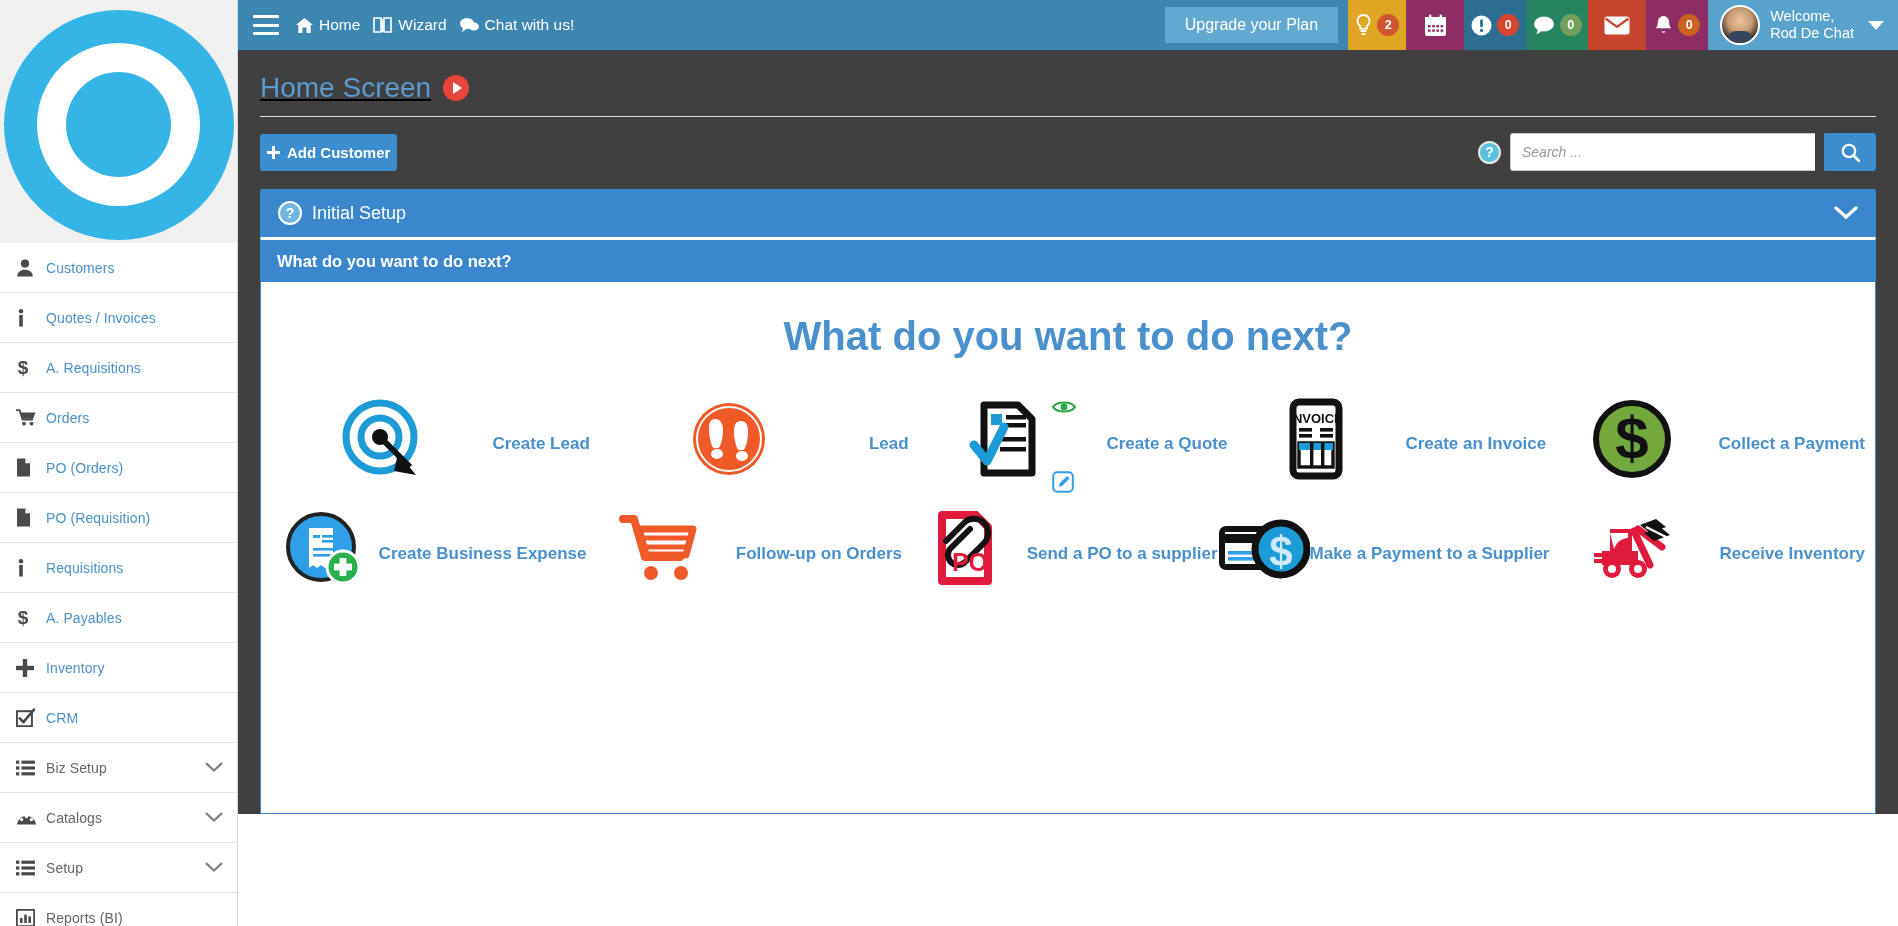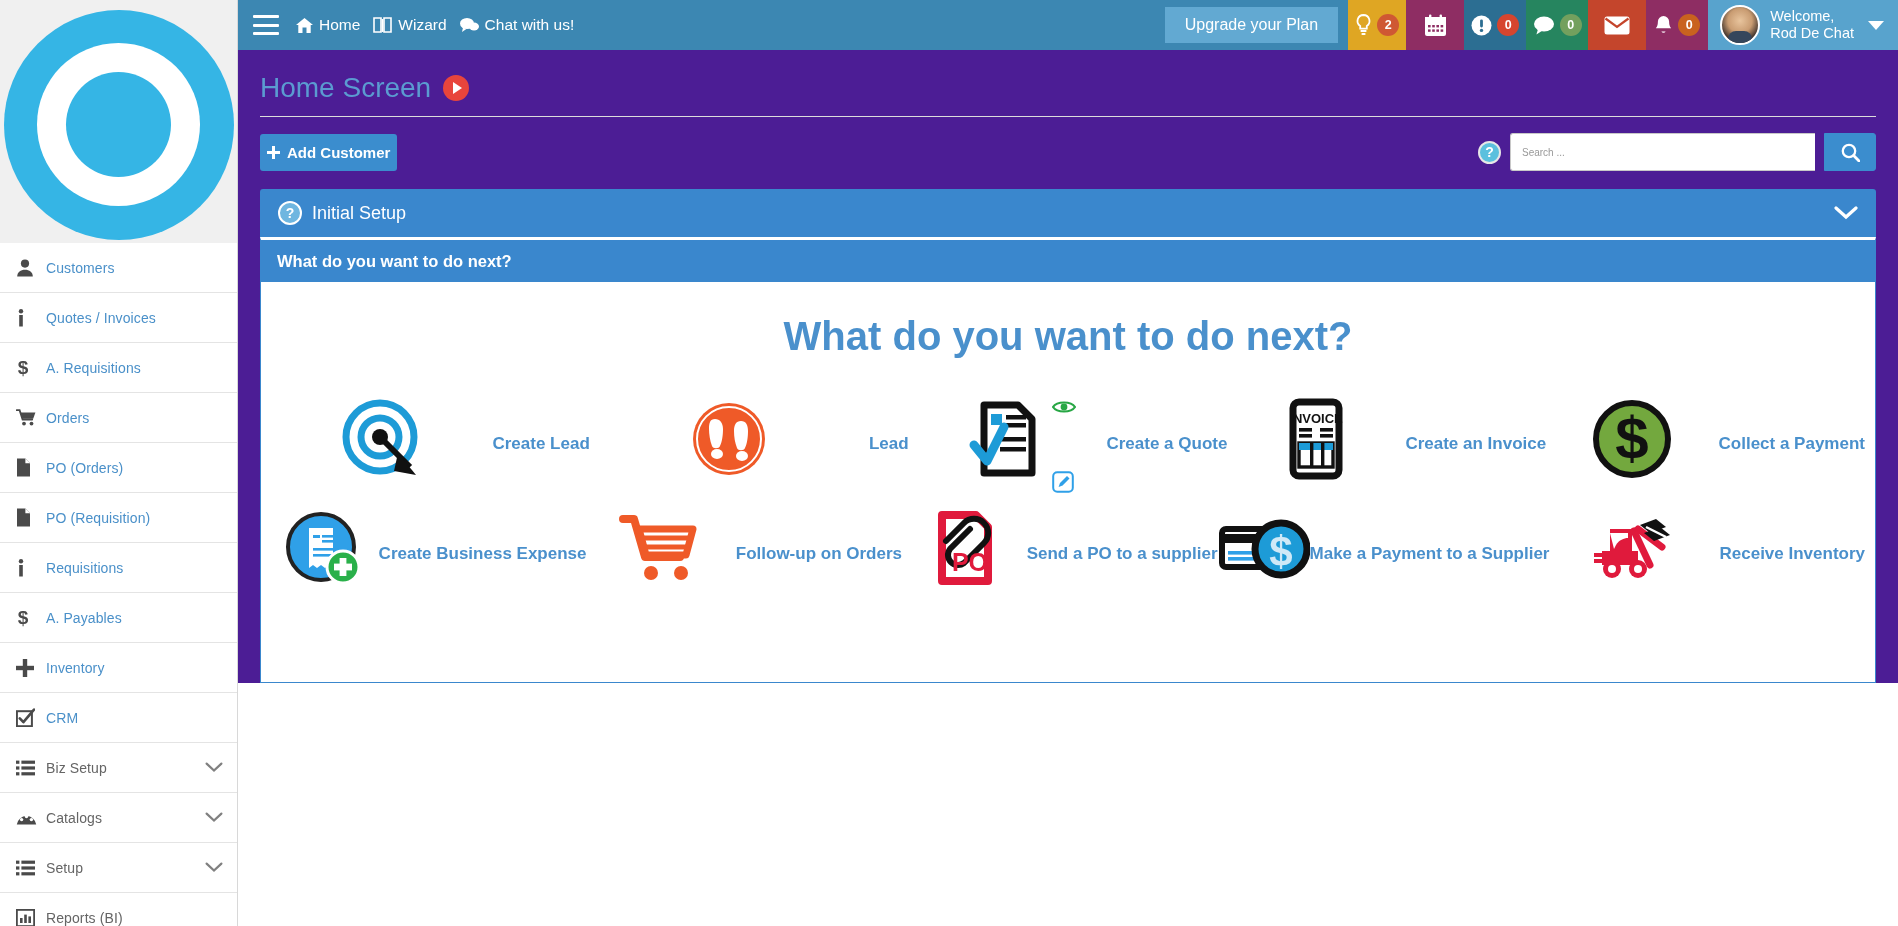--- a/index.html
+++ b/index.html
@@ -71,24 +71,24 @@
   .nav-item.muted .nav-label { color: #656565; }
   .nav-chev {
     margin-left: auto;
     color: #808080;
     display: flex; align-items: center;
   }
 
   
   #main {
     flex: 1 1 auto;
-    height: 683px;
+    height: 814px;
     display: flex; flex-direction: column;
     overflow: hidden;
-    background: #4c1d95;
+    background: #404040;
   }
 
   
   #topbar {
     height: 50px; flex: 0 0 50px;
     background: #3c87b2;
     display: flex; align-items: stretch;
     color: #fff;
   }
   #topbar-left {
@@ -174,21 +174,21 @@
     border-right: 8px solid transparent;
     border-top: 9px solid #ffffff;
     margin-left: 4px;
   }
 
   
   #page-header {
     padding: 22px 22px 0 22px;
     flex: 0 0 auto;
   }
-  #page-title-row { display: flex; align-items: center; gap: 12px; }
+  #page-title-row { display: flex; align-items: center; gap: 12px; text-decoration: underline; }
   #page-title {
     font-size: 28px; color: #5b9bd1; font-weight: normal;
   }
   .play-circle {
     width: 26px; height: 26px; border-radius: 50%;
     background: #e8453c;
     display: flex; align-items: center; justify-content: center;
     cursor: pointer;
   }
   .play-circle::after {
@@ -222,23 +222,24 @@
     width: 23px; height: 23px; border-radius: 50%;
     background: #5bc0de; color: #fff;
     border: 2px solid #e7e7e7;
     display: flex; align-items: center; justify-content: center;
     font-size: 14px; font-weight: bold; cursor: pointer;
   }
   #search-input {
     width: 305px; height: 38px;
     border: 1px solid #c8c8c8; border-right: none;
     border-radius: 3px 0 0 3px;
-    padding: 16px 11px; font-size: 10px; color: #555;
+    padding: 16px 11px; font-size: 14px; color: #555;
     outline: none;
     font-family: "Liberation Sans", sans-serif;
+    font-style: italic;
   }
   #search-input::placeholder { color: #999; }
   #search-btn {
     width: 52px; height: 38px;
     background: #3b8dce; border: 1px solid #3b8dce;
     border-radius: 0 3px 3px 0;
     display: flex; align-items: center; justify-content: center;
     cursor: pointer; color: #fff;
   }
 

